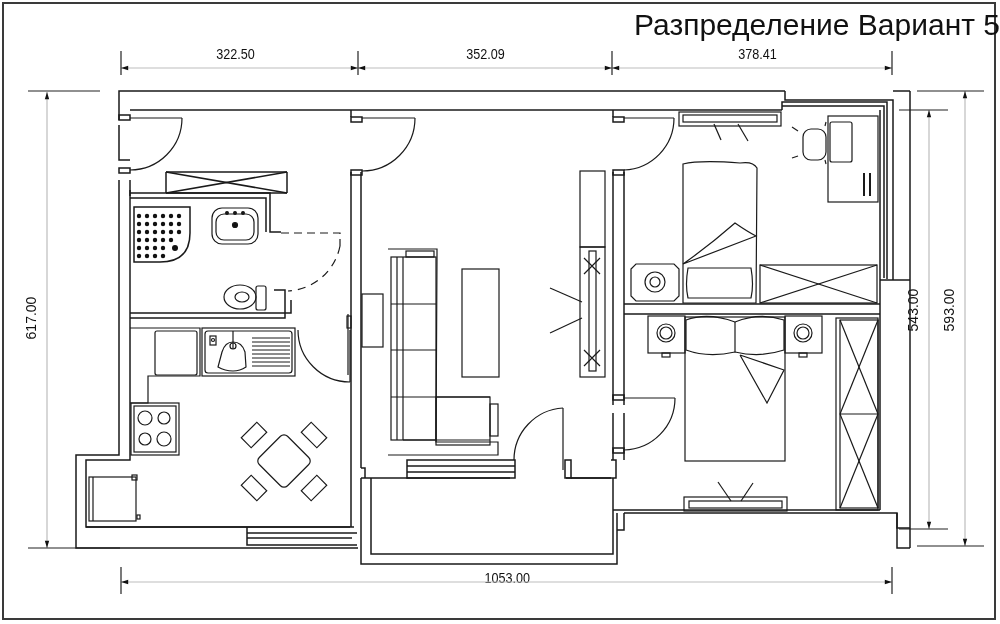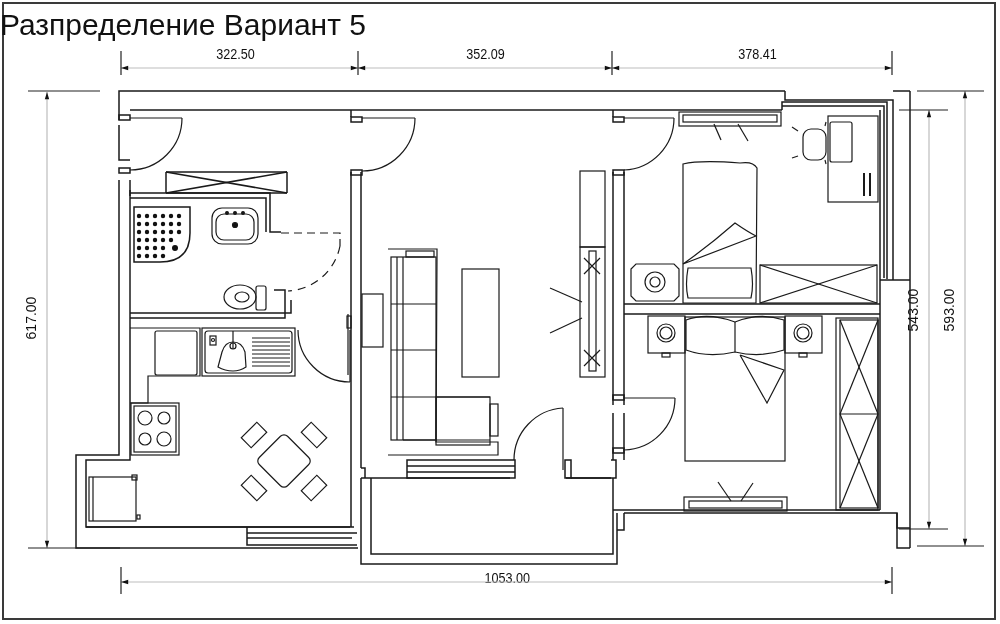--- a/index.html
+++ b/index.html
@@ -1,19 +1,19 @@
 <!DOCTYPE html>
 <html><head>
   <meta charset="utf-8">
   <style>
     html, body { margin: 0; padding: 0; background: #ffffff; }
     body { width: 1000px; height: 624px; overflow: hidden; position: relative; font-family: "Liberation Sans", sans-serif; }
     .frame { position: absolute; left: 2px; top: 2px; width: 994px; height: 618px; border: 2px solid #3a3a3a; box-sizing: border-box; }
     svg { position: absolute; left: 0; top: 0; }
-    .title { position: absolute; left: 0; width: 1000px; top: 8px; text-align: left; font-size: 30px; color: #111; letter-spacing: 0px; }
+    .title { position: absolute; left: 0; width: 1000px; top: 8px; text-align: right; font-size: 30px; color: #111; letter-spacing: 0px; }
     .dim { position: absolute; font-size: 14px; color: #111; transform: scaleX(0.9); }
     .dim-v { position: absolute; font-size: 14px; color: #111; transform: rotate(-90deg); transform-origin: center; white-space: nowrap; }
   </style>
 </head>
 <body>
 
 <div class="frame"></div>
 
 <div class="title">Разпределение Вариант 5</div>
 

